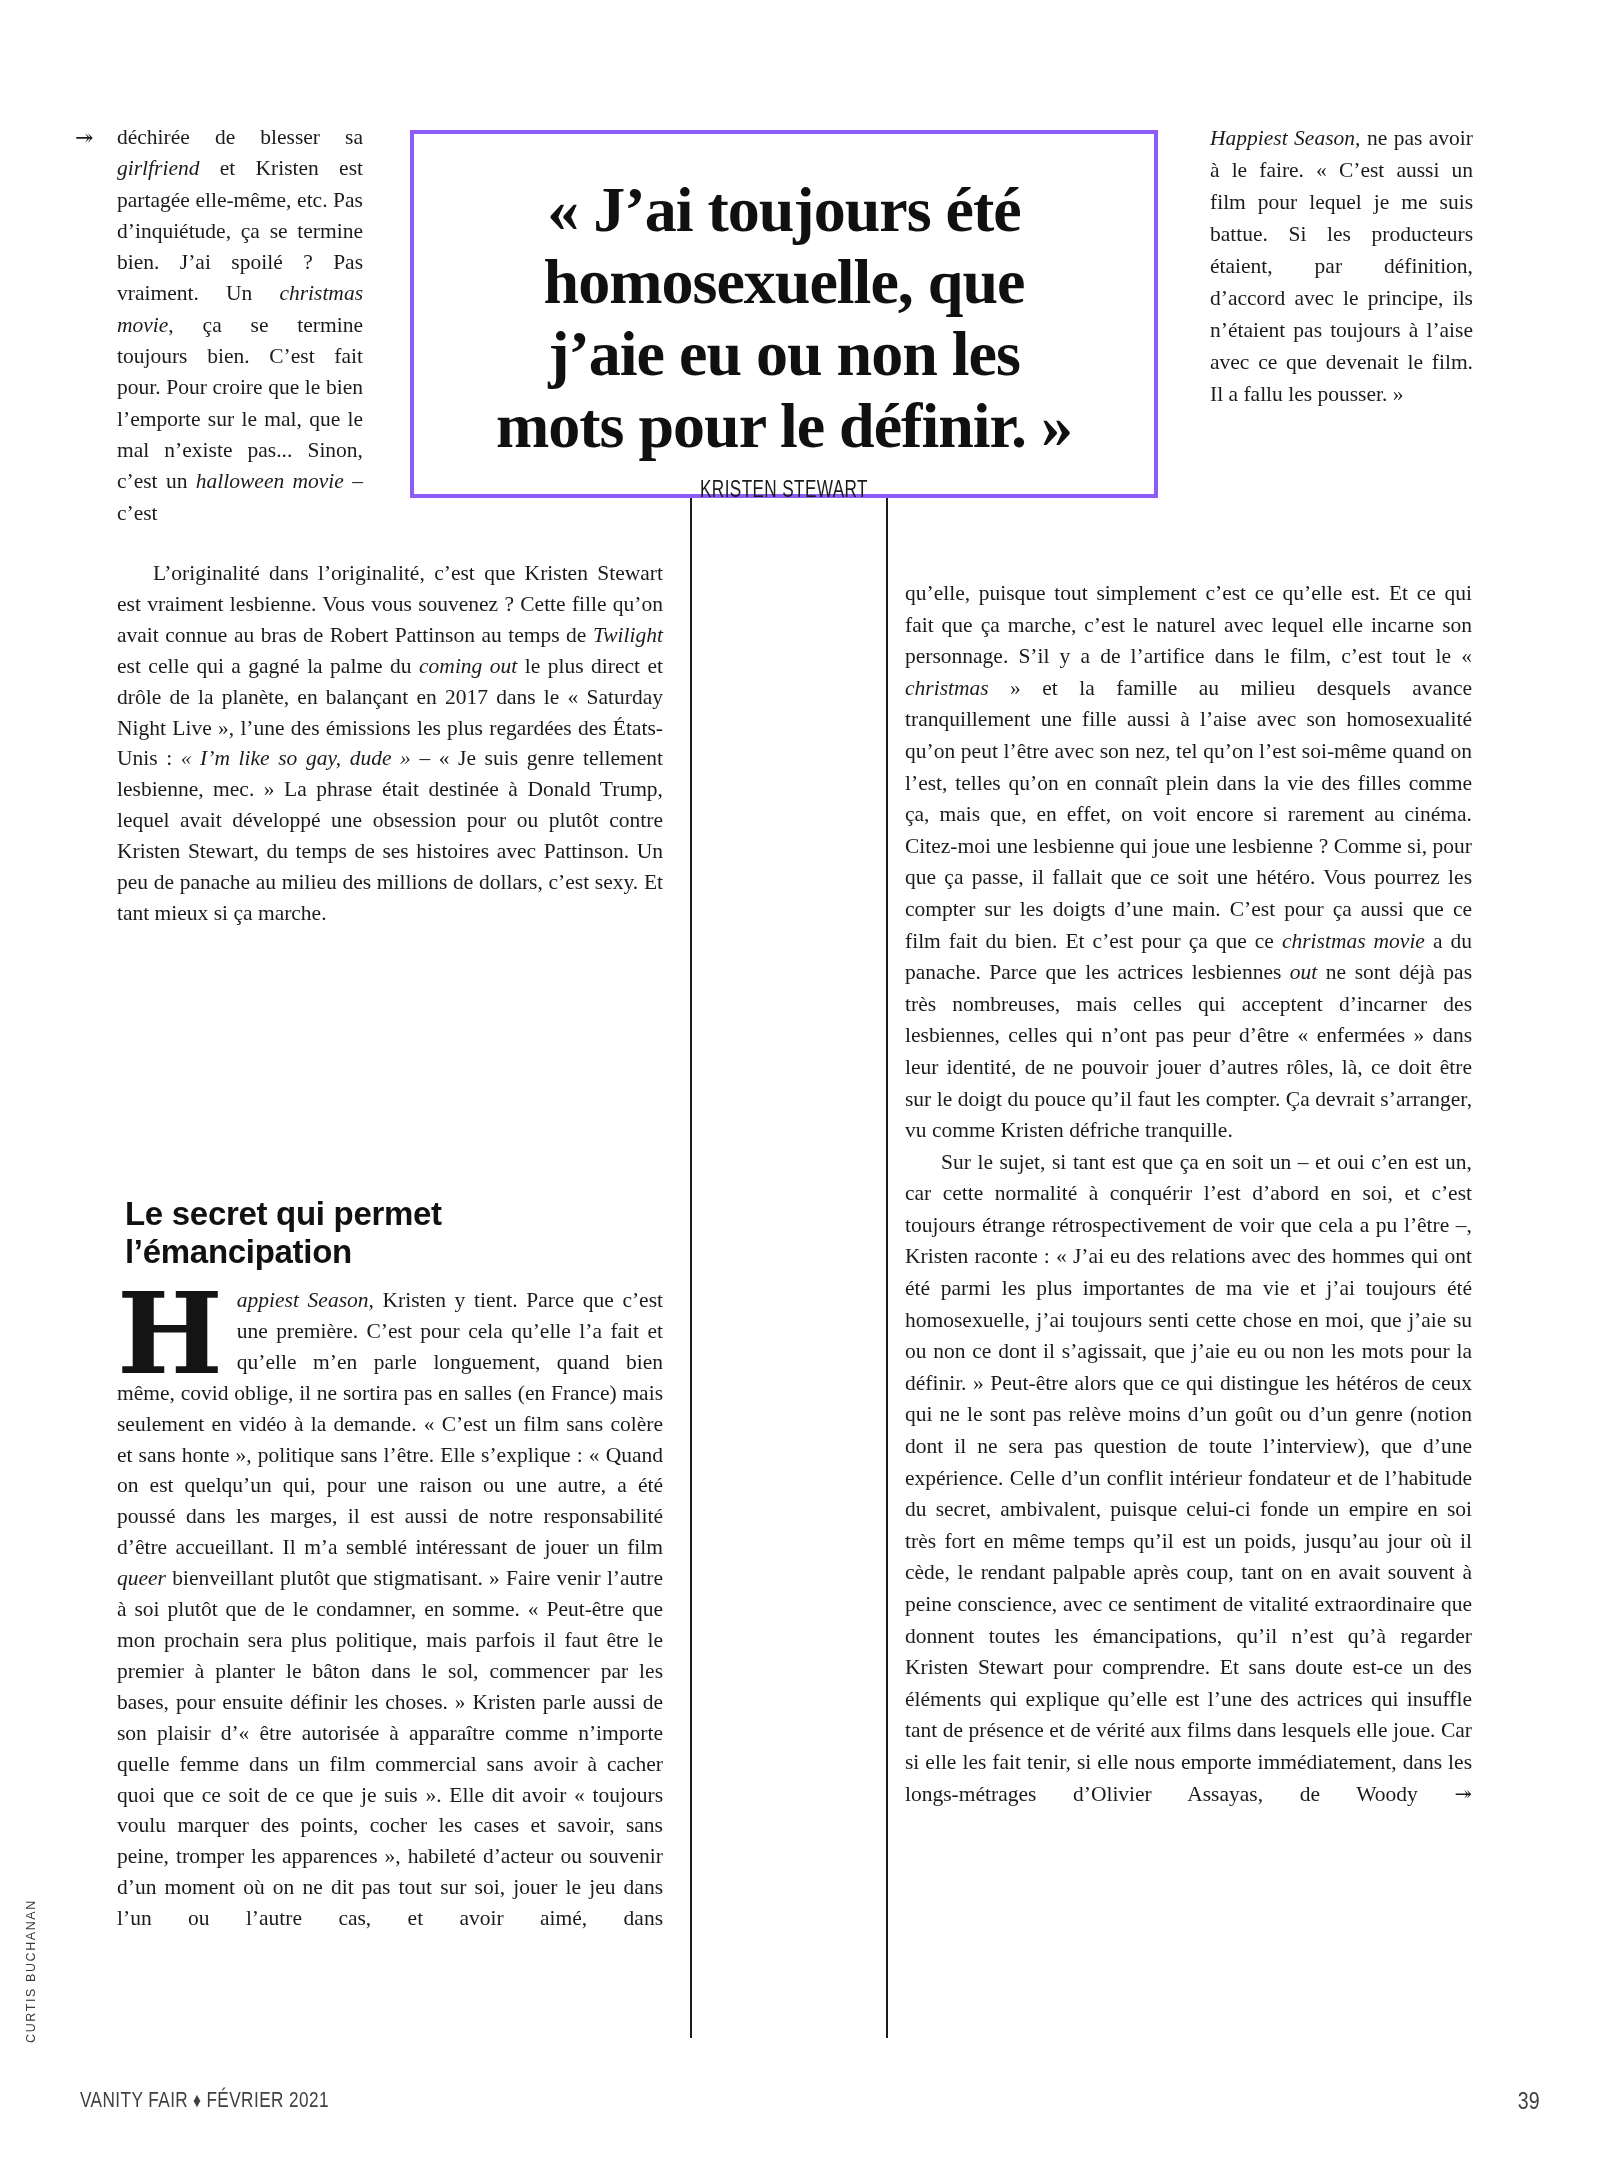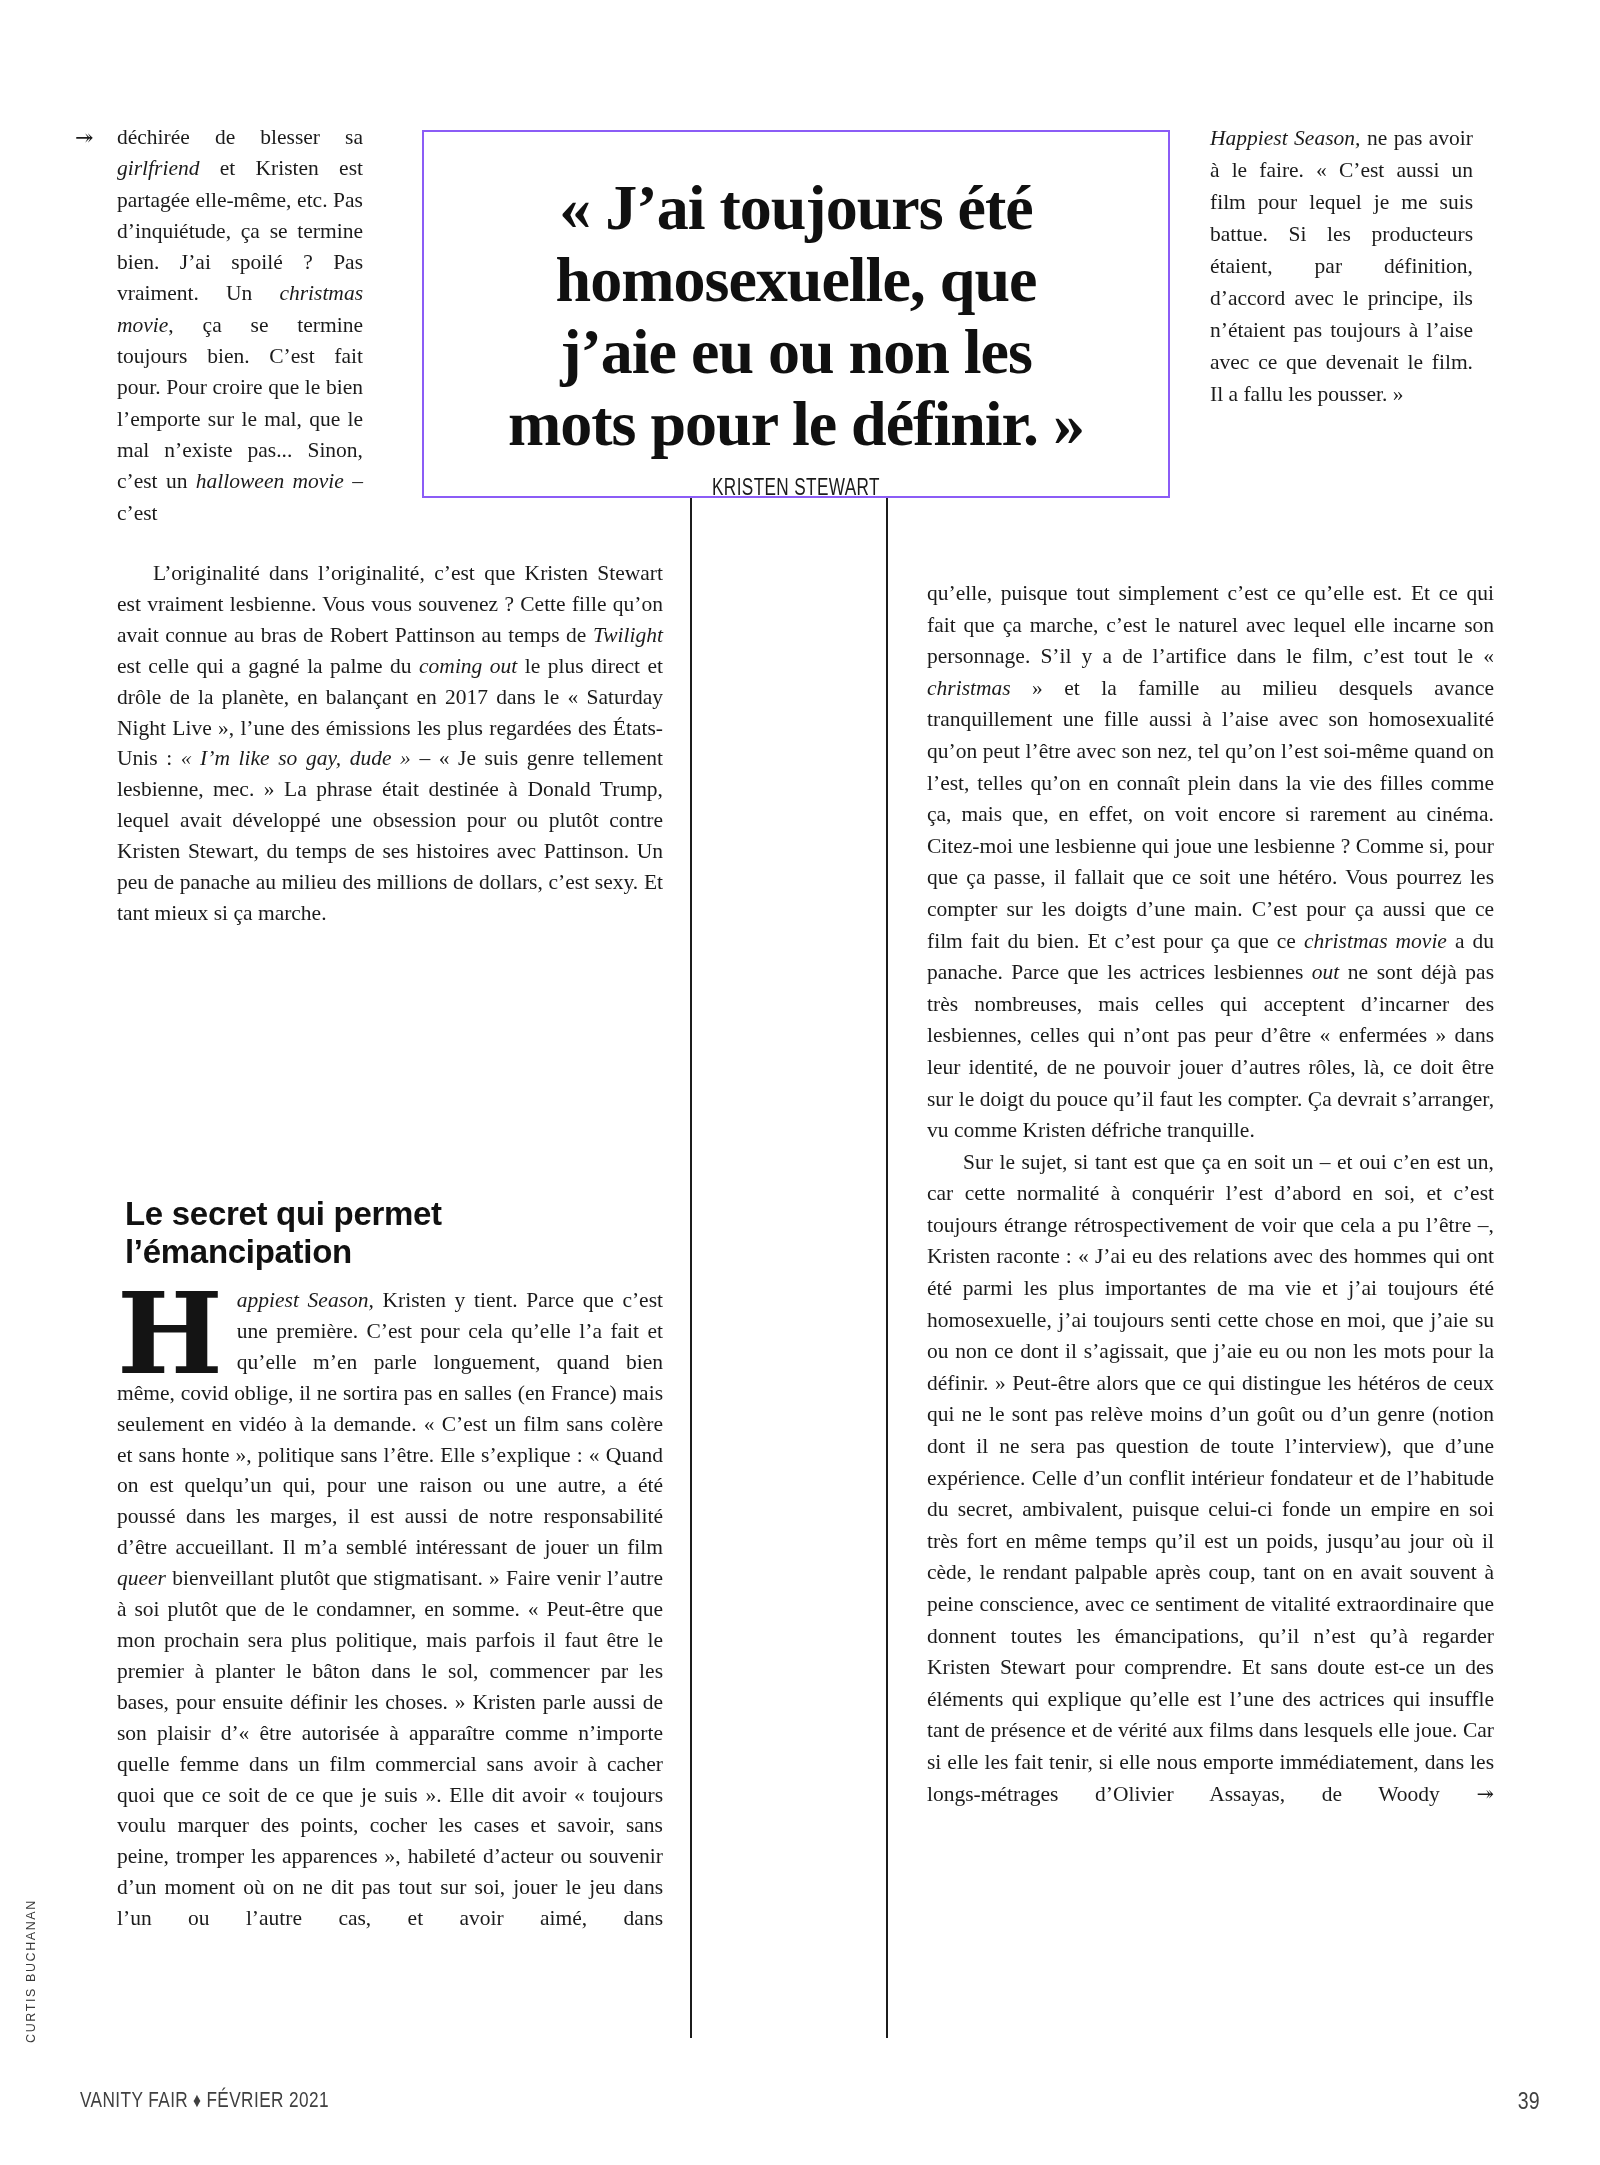--- a/index.html
+++ b/index.html
@@ -22,32 +22,32 @@
   }
   .serif-block p{margin:0;padding:0;}
   .indent{text-indent:36px;}
   .cont-end{text-align-last:justify;}
   .all-just{text-align-last:justify;}
 
   .col-left-narrow{left:117px;top:122px;width:246px;line-height:31.3px;}
   .col-right-narrow{left:1210px;top:122px;width:263px;line-height:32px;}
   .col-left-wide-1{left:117px;top:558px;width:546px;line-height:30.9px;}
   .col-left-wide-2{left:117px;top:1285px;width:546px;line-height:30.9px;}
-  .col-right-wide{left:927px;top:578px;width:567px;line-height:31.6px;}
+  .col-right-wide{left:905px;top:578px;width:567px;line-height:31.6px;}
 
   .arrow-out{
     position:absolute;left:-42px;top:0px;
     font-size:22px;letter-spacing:-2px;
   }
   .arrow-in{font-size:21px;white-space:nowrap;}
 
   
   .quote-box{
-    position:absolute;left:422px;top:130px;width:748px;height:368px;
-    border:2px solid #8b5cf6;
+    position:absolute;left:410px;top:130px;width:748px;height:368px;
+    border:4px solid #8b5cf6;
     box-sizing:border-box;
     text-align:center;
   }
   .quote-text{
     margin:40px 24px 0 24px;
     font-size:64px;line-height:72px;
     font-weight:700;letter-spacing:-1px;
     color:#101010;
     text-wrap:balance;
   }

